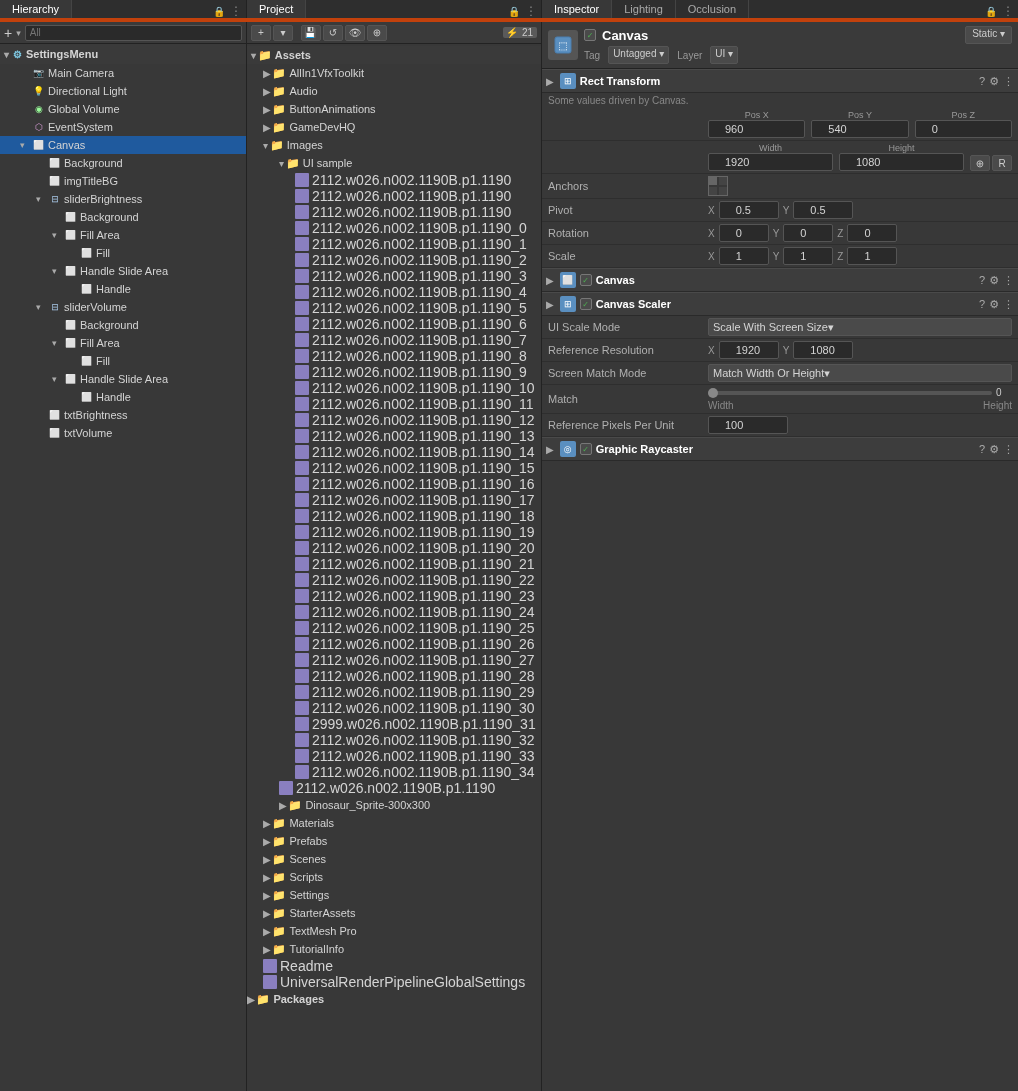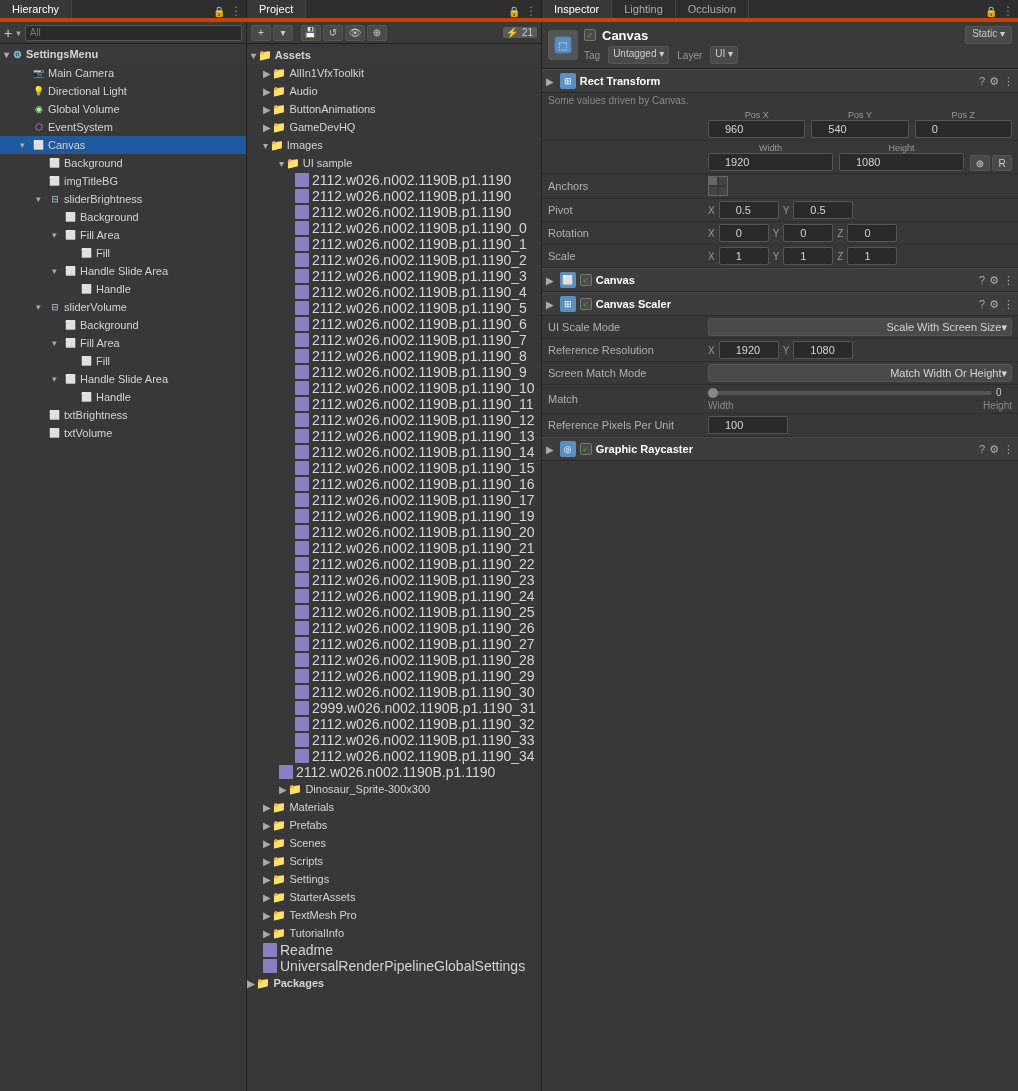--- a/index.html
+++ b/index.html
@@ -265,21 +265,21 @@
     .dropdown-box {
       background: #4a4a4a;
       border: 1px solid #555;
       border-radius: 2px;
       color: #d4d4d4;
       font-size: 11px;
       height: 18px;
       padding: 0 4px;
       display: flex;
       align-items: center;
-      justify-content: flex-end;
+      justify-content: flex-start;
       width: 100%;
     }
     .collapse-arrow {
       color: #aaa;
       font-size: 10px;
       margin-right: 2px;
     }
     .info-text {
       color: #888;
       font-size: 10px;
@@ -667,20 +667,24 @@
             <div class="file-icon file-icon-img"></div>
             <span>2112.w026.n002.1190B.p1.1190_15</span>
           </div>
           <div class="file-item" style="padding-left: 48px;">
             <div class="file-icon file-icon-img"></div>
             <span>2112.w026.n002.1190B.p1.1190_16</span>
           </div>
           <div class="file-item" style="padding-left: 48px;">
             <div class="file-icon file-icon-img"></div>
             <span>2112.w026.n002.1190B.p1.1190_17</span>
+          </div>
+          <div class="file-item" style="padding-left: 48px;">
+            <div class="file-icon file-icon-img"></div>
+            <span>2112.w026.n002.1190B.p1.1190_18</span>
           </div>
           <div class="file-item" style="padding-left: 48px;">
             <div class="file-icon file-icon-img"></div>
             <span>2112.w026.n002.1190B.p1.1190_19</span>
           </div>
           <div class="file-item" style="padding-left: 48px;">
             <div class="file-icon file-icon-img"></div>
             <span>2112.w026.n002.1190B.p1.1190_20</span>
           </div>
           <div class="file-item" style="padding-left: 48px;">

